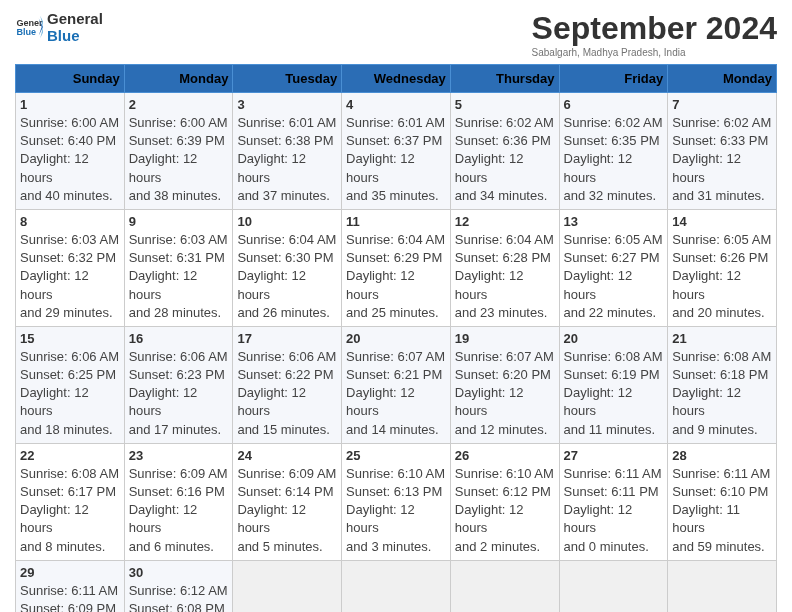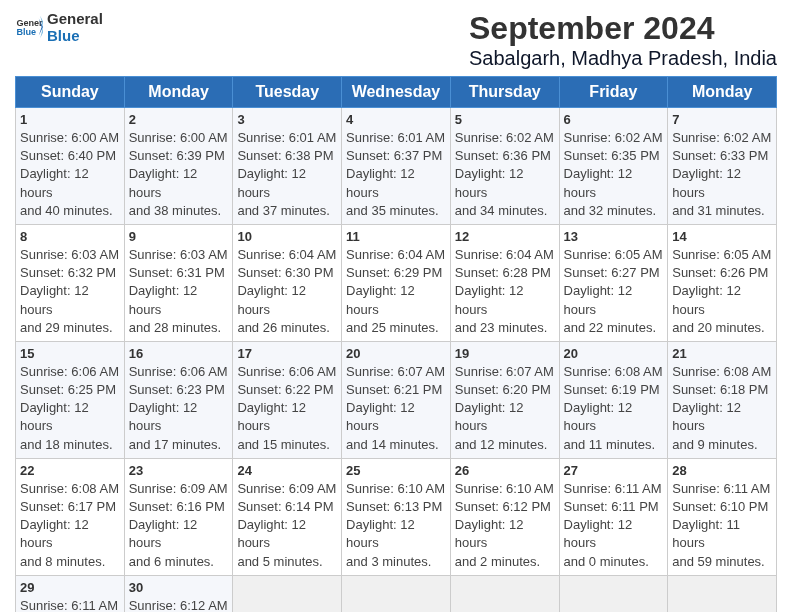--- a/index.html
+++ b/index.html
@@ -27,35 +27,35 @@
     }
     .title-section {
       text-align: left;
     }
     .month-title {
       font-size: 32px;
       font-weight: bold;
       color: #333;
     }
     .location-title {
-      font-size: 20px;
-      color: #0f172a;
+      font-size: 10px;
+      color: #737373;
     }
     table {
       width: 100%;
       border-collapse: collapse;
       table-layout: fixed;
     }
     thead tr th {
       background-color: #2b6db5;
-      color: #ffffff;
-      font-size: 16px;
+      color: #000000;
+      font-size: 13px;
       font-weight: bold;
       padding: 6px 4px;
-      text-align: center;
+      text-align: right;
       border: 1px solid #4a8fd4;
     }
     tbody tr td {
       vertical-align: top;
       padding: 4px 4px 4px 4px;
       border: 1px solid #ccc;
       font-size: 9.5px;
       color: #333;
       background: #fff;
       height: 82px;

